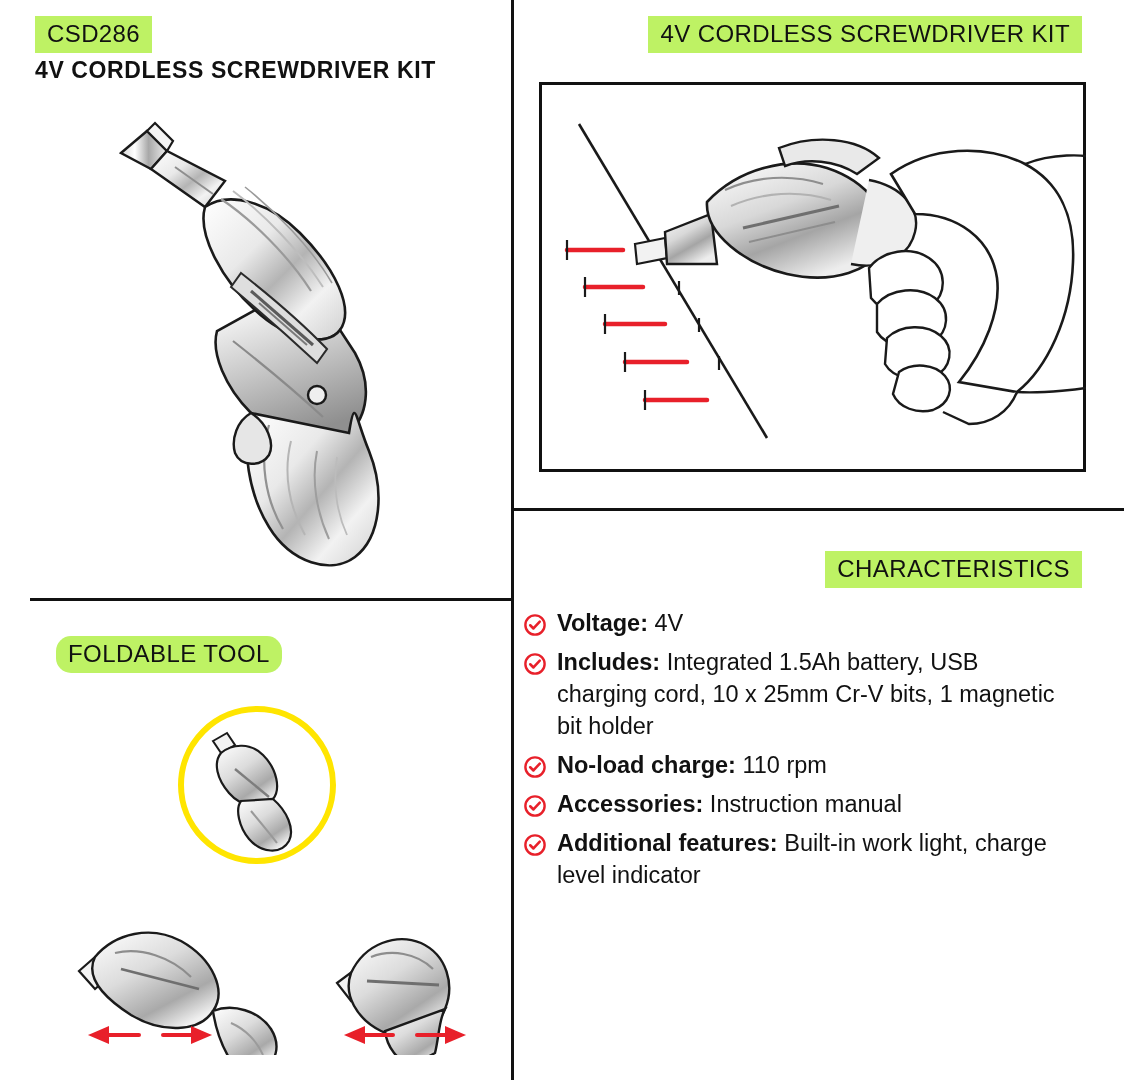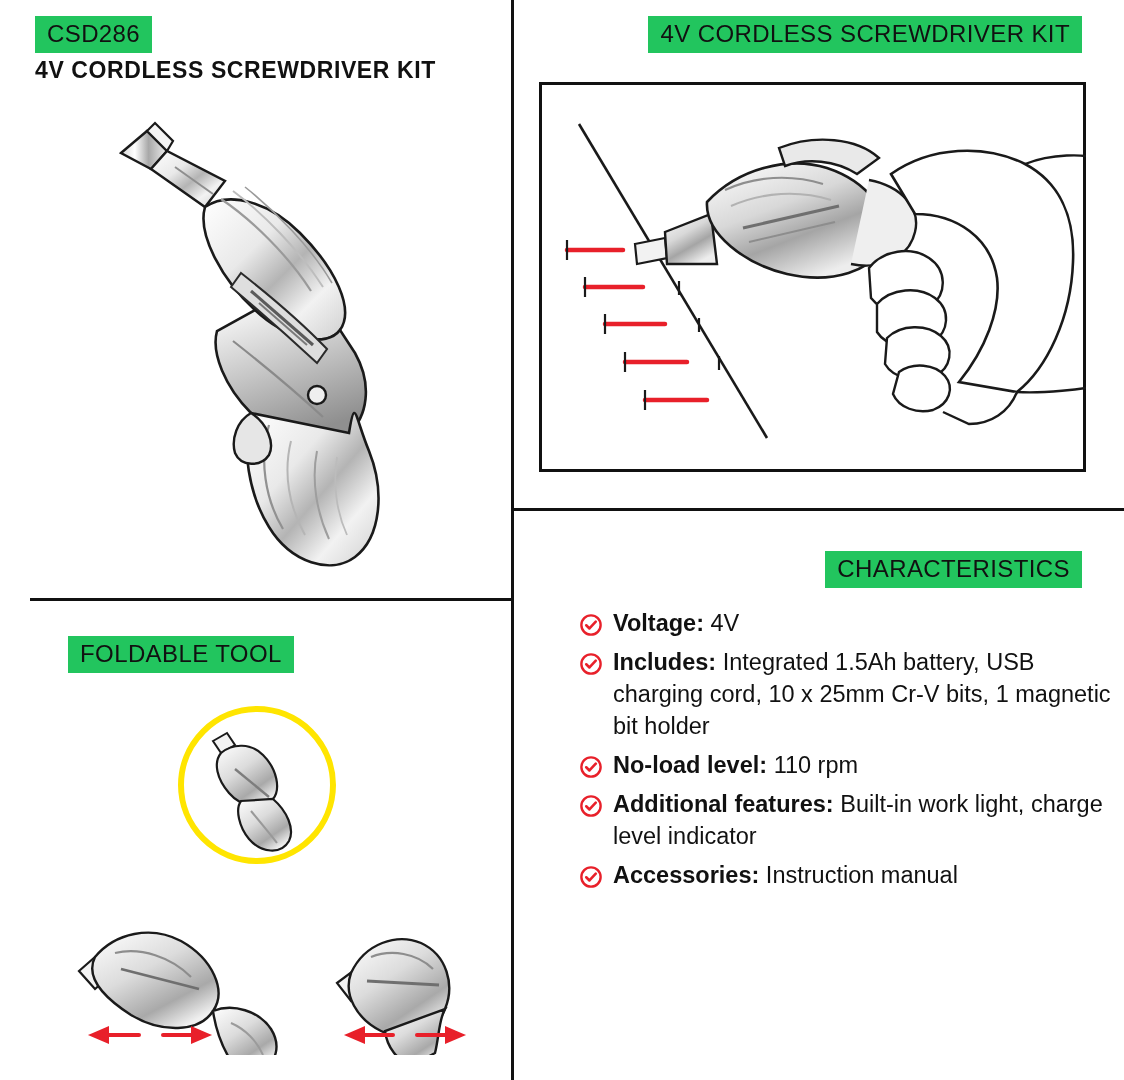--- a/index.html
+++ b/index.html
@@ -43,21 +43,21 @@
     left: 511px;
     top: 508px;
     width: 613px;
     height: 3px;
     background: #111111;
   }
 
   
   .tag {
     display: inline-block;
-    background: #22c55e;
+    background: #bef264;
     padding: 4px 12px 5px 12px;
     font-size: 24px;
     letter-spacing: 0.4px;
     color: #111111;
     white-space: nowrap;
   }
 
   
   .sku-tag {
     position: absolute;
@@ -101,41 +101,42 @@
     position: absolute;
     left: 539px;
     top: 82px;
     width: 547px;
     height: 390px;
   }
 
   
   .fold-tag {
     position: absolute;
-    left: 68px;
+    left: 56px;
     top: 636px;
+    border-radius: 15px;
   }
   .fold-art {
     position: absolute;
     left: 35px;
     top: 685px;
     width: 470px;
     height: 370px;
   }
 
   
   .char-tag {
     position: absolute;
     right: 42px;
     top: 542px;
     margin-top: 9px;
   }
   .spec-list {
     position: absolute;
-    left: 580px;
+    left: 524px;
     top: 608px;
     width: 545px;
     margin: 0;
     padding: 0;
     list-style: none;
   }
   .spec-item {
     display: flex;
     align-items: flex-start;
     margin-bottom: 7px;
@@ -356,31 +357,31 @@
         <circle cx="12" cy="12" r="10.5" fill="#ffffff" stroke="#e8202a" stroke-width="2.6"></circle>
         <path d="M6.8 12.3 L10.3 15.8 L17.2 8.4" fill="none" stroke="#e8202a" stroke-width="2.8" stroke-linecap="round" stroke-linejoin="round"></path>
       </svg>
       <span class="spec-text"><span class="spec-label">Includes:</span> <span class="spec-value">Integrated 1.5Ah battery, USB charging cord, 10 x 25mm Cr-V bits, 1 magnetic bit holder</span></span>
     </li>
     <li class="spec-item">
       <svg class="spec-check" viewBox="0 0 24 24">
         <circle cx="12" cy="12" r="10.5" fill="#ffffff" stroke="#e8202a" stroke-width="2.6"></circle>
         <path d="M6.8 12.3 L10.3 15.8 L17.2 8.4" fill="none" stroke="#e8202a" stroke-width="2.8" stroke-linecap="round" stroke-linejoin="round"></path>
       </svg>
-      <span class="spec-text"><span class="spec-label">No-load level:</span> <span class="spec-value">110 rpm</span></span>
+      <span class="spec-text"><span class="spec-label">No-load charge:</span> <span class="spec-value">110 rpm</span></span>
+    </li>
+    <li class="spec-item">
+      <svg class="spec-check" viewBox="0 0 24 24">
+        <circle cx="12" cy="12" r="10.5" fill="#ffffff" stroke="#e8202a" stroke-width="2.6"></circle>
+        <path d="M6.8 12.3 L10.3 15.8 L17.2 8.4" fill="none" stroke="#e8202a" stroke-width="2.8" stroke-linecap="round" stroke-linejoin="round"></path>
+      </svg>
+      <span class="spec-text"><span class="spec-label">Accessories:</span> <span class="spec-value">Instruction manual</span></span>
     </li>
     <li class="spec-item">
       <svg class="spec-check" viewBox="0 0 24 24">
         <circle cx="12" cy="12" r="10.5" fill="#ffffff" stroke="#e8202a" stroke-width="2.6"></circle>
         <path d="M6.8 12.3 L10.3 15.8 L17.2 8.4" fill="none" stroke="#e8202a" stroke-width="2.8" stroke-linecap="round" stroke-linejoin="round"></path>
       </svg>
       <span class="spec-text"><span class="spec-label">Additional features:</span> <span class="spec-value">Built-in work light, charge level indicator</span></span>
     </li>
-    <li class="spec-item">
-      <svg class="spec-check" viewBox="0 0 24 24">
-        <circle cx="12" cy="12" r="10.5" fill="#ffffff" stroke="#e8202a" stroke-width="2.6"></circle>
-        <path d="M6.8 12.3 L10.3 15.8 L17.2 8.4" fill="none" stroke="#e8202a" stroke-width="2.8" stroke-linecap="round" stroke-linejoin="round"></path>
-      </svg>
-      <span class="spec-text"><span class="spec-label">Accessories:</span> <span class="spec-value">Instruction manual</span></span>
-    </li>
   </ul>
 
 </div>
 
 </body></html>

